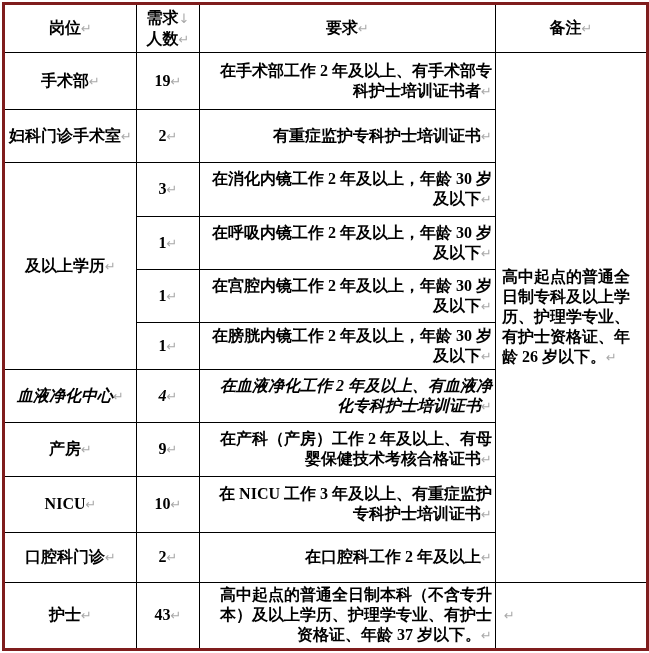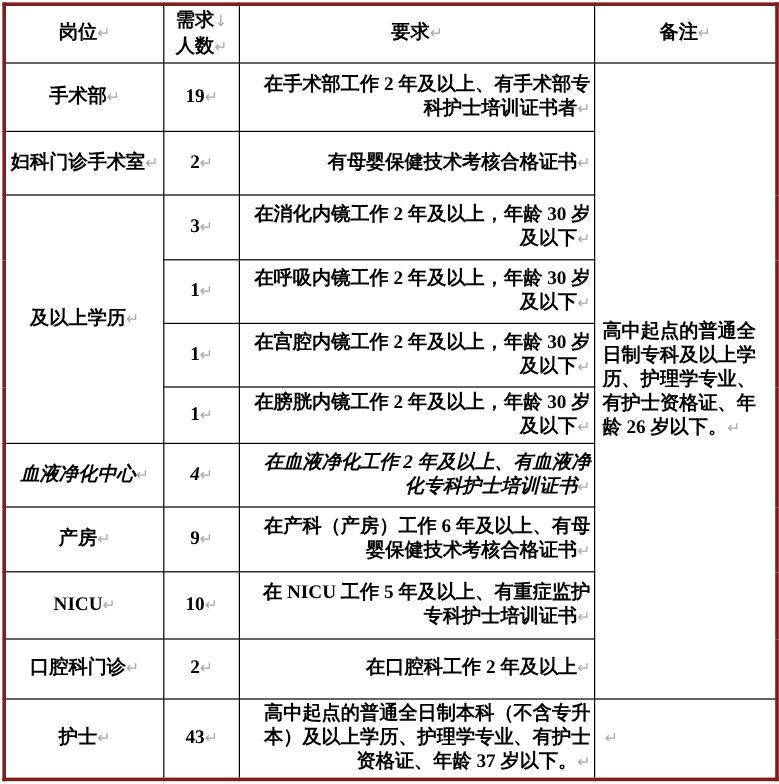--- a/index.html
+++ b/index.html
@@ -60,21 +60,21 @@
   <tr style="height:57px;">
     <td><span>手术部</span><span class="mk">↵</span></td>
     <td><span>19</span><span class="mk">↵</span></td>
     <td class="req"><span>在手术部工作 2 年及以上、有手术部专科护士培训证书者</span><span class="mk">↵</span></td>
     <td class="note-cell" rowspan="10"><span>高中起点的普通全日制专科及以上学历、护理学专业、有护士资格证、年龄 26 岁以下。</span><span class="mk">↵</span></td>
   </tr>
 
   <tr style="height:53px;padding-left:40px;">
     <td><span>妇科门诊手术室</span><span class="mk">↵</span></td>
     <td><span>2</span><span class="mk">↵</span></td>
-    <td class="req"><span>有母婴保健技术考核合格证书</span><span class="mk">↵</span></td>
+    <td class="req"><span>有重症监护专科护士培训证书</span><span class="mk">↵</span></td>
   </tr>
 
   <tr style="height:54px;">
     <td rowspan="4"><span>及以上学历</span><span class="mk">↵</span></td>
     <td><span>3</span><span class="mk">↵</span></td>
     <td class="req"><span>在消化内镜工作 2 年及以上，年龄 30 岁及以下</span><span class="mk">↵</span></td>
   </tr>
   <tr style="height:53px;">
     <td><span>1</span><span class="mk">↵</span></td>
     <td class="req"><span>在呼吸内镜工作 2 年及以上，年龄 30 岁及以下</span><span class="mk">↵</span></td>
@@ -90,27 +90,27 @@
 
   <tr style="height:53px;font-style:italic;">
     <td><span>血液净化中心</span><span class="mk">↵</span></td>
     <td><span>4</span><span class="mk">↵</span></td>
     <td class="req"><span>在血液净化工作 2 年及以上、有血液净化专科护士培训证书</span><span class="mk">↵</span></td>
   </tr>
 
   <tr style="height:54px;margin-left:28px;">
     <td><span>产房</span><span class="mk">↵</span></td>
     <td><span>9</span><span class="mk">↵</span></td>
-    <td class="req"><span>在产科（产房）工作 6 年及以上、有母婴保健技术考核合格证书</span><span class="mk">↵</span></td>
+    <td class="req"><span>在产科（产房）工作 2 年及以上、有母婴保健技术考核合格证书</span><span class="mk">↵</span></td>
   </tr>
 
   <tr style="height:56px;">
     <td><span>NICU</span><span class="mk">↵</span></td>
     <td><span>10</span><span class="mk">↵</span></td>
-    <td class="req"><span>在 NICU 工作 5 年及以上、有重症监护专科护士培训证书</span><span class="mk">↵</span></td>
+    <td class="req"><span>在 NICU 工作 3 年及以上、有重症监护专科护士培训证书</span><span class="mk">↵</span></td>
   </tr>
 
   <tr style="height:50px;">
     <td><span>口腔科门诊</span><span class="mk">↵</span></td>
     <td><span>2</span><span class="mk">↵</span></td>
     <td class="req"><span>在口腔科工作 2 年及以上</span><span class="mk">↵</span></td>
   </tr>
 
   <tr style="height:64px;">
     <td><span>护士</span><span class="mk">↵</span></td>

